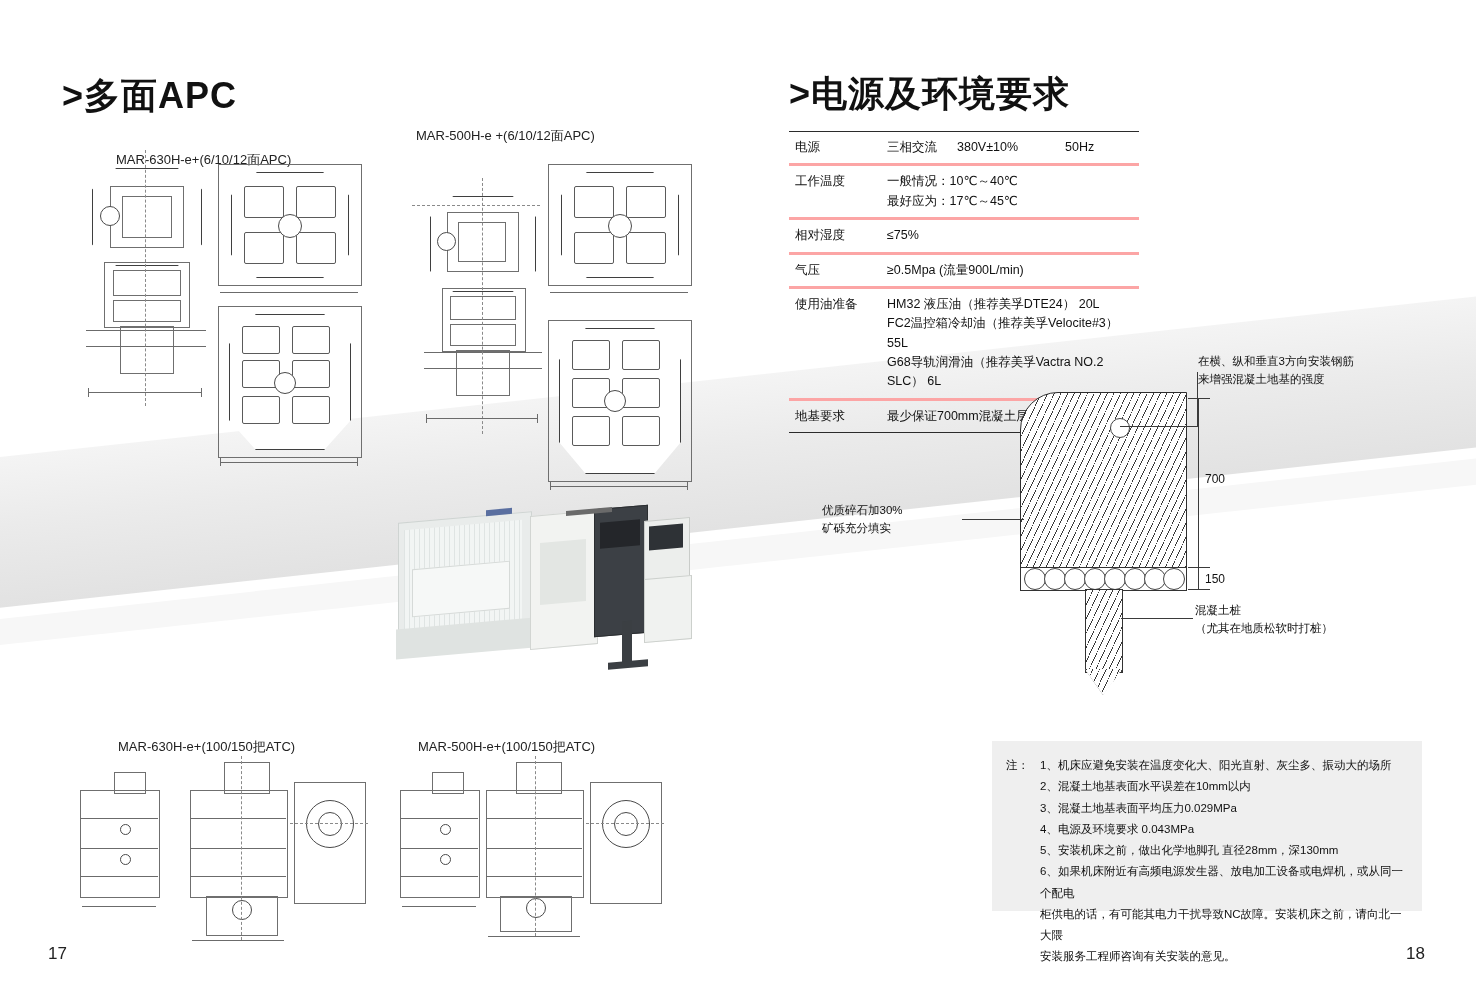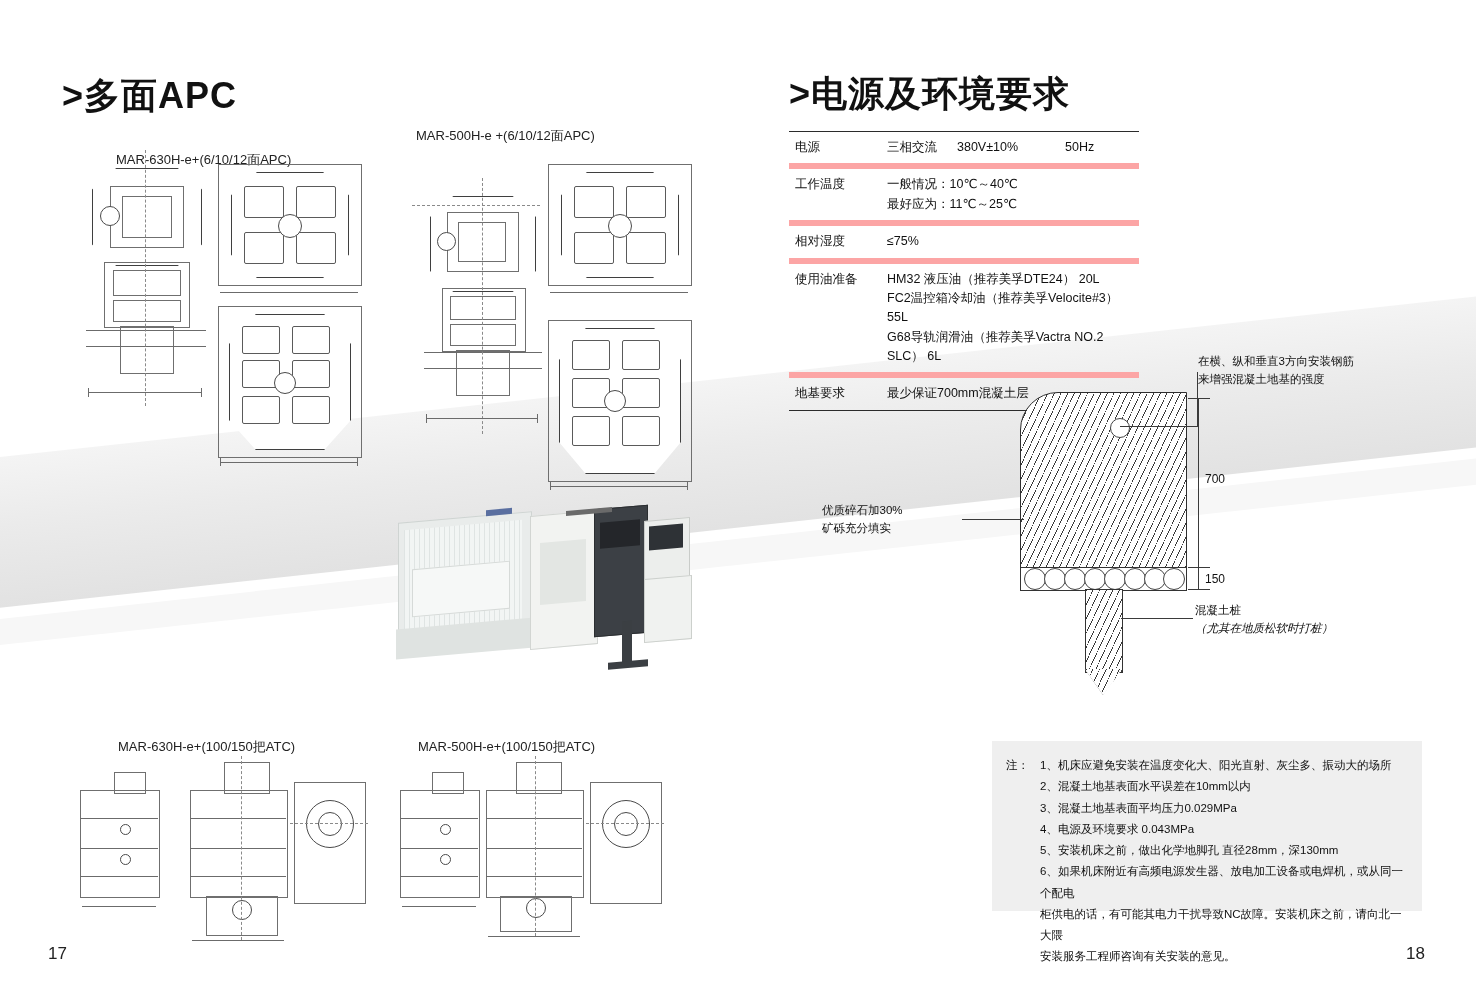--- a/index.html
+++ b/index.html
@@ -68,21 +68,21 @@
 
   
   .tbl{
     position:absolute;left:789px;top:131px;width:350px;
     border-top:1px solid #2b2b2b;
     border-bottom:1px solid #2b2b2b;
     font-size:12.5px;
   }
   .tbl .row{
     display:flex;
-    border-bottom:6px solid #fca5a5;
+    border-bottom:3px solid #fca5a5;
     padding:6px 0 6px 6px;
     line-height:1.55;
   }
   .tbl .row:last-child{border-bottom:none;}
   .tbl .k{width:92px;flex:0 0 92px;color:#111;}
   .tbl .v{flex:1;color:#111;}
   .tbl .v .l{display:block;}
   .tbl .v .sp{display:inline-block;min-width:108px;}
   .tbl .v .sp2{display:inline-block;min-width:70px;}
   .hatch{
@@ -313,26 +313,30 @@
     <div class="row">
       <div class="k">电源</div>
       <div class="v">
         <span class="sp2">三相交流</span><span class="sp">380V±10%</span><span>50Hz</span>
       </div>
     </div>
     <div class="row">
       <div class="k">工作温度</div>
       <div class="v">
         <span class="l">一般情况：10℃～40℃</span>
-        <span class="l">最好应为：11℃～25℃</span>
+        <span class="l">最好应为：17℃～45℃</span>
       </div>
     </div>
     <div class="row">
       <div class="k">相对湿度</div>
       <div class="v">≤75%</div>
+    </div>
+    <div class="row">
+      <div class="k">气压</div>
+      <div class="v">≥0.5Mpa (流量900L/min)</div>
     </div>
     <div class="row">
       <div class="k">使用油准备</div>
       <div class="v">
         <span class="l">HM32 液压油（推荐美孚DTE24） 20L</span>
         <span class="l">FC2温控箱冷却油（推荐美孚Velocite#3） 55L</span>
         <span class="l">G68导轨润滑油（推荐美孚Vactra NO.2 SLC） 6L</span>
       </div>
     </div>
     <div class="row">
@@ -379,21 +383,21 @@
 
     <div class="lead" style="left:962px;top:519px;width:62px;"></div>
     <div class="note-small" style="left:822px;top:502px;width:150px;text-align:left;">
       <span style="display:block;">优质碎石加30%</span>
       <span style="display:block;">矿砾充分填实</span>
     </div>
 
     <div class="lead" style="left:1121px;top:618px;width:72px;"></div>
     <div class="note-small" style="left:1195px;top:602px;width:190px;">
       <span style="display:block;">混凝土桩</span>
-      <span style="display:block;font-style:italic;">（尤其在地质松软时打桩）</span>
+      <span style="display:block;">（尤其在地质松软时打桩）</span>
     </div>
   </div>
 
   <div class="notes layer">
     <div class="nrow">
       <div class="nnum">注：</div>
       <div class="ntxt">
         <span>1、</span><span>机床应避免安装在温度变化大、阳光直射、灰尘多、振动大的场所</span>
       </div>
     </div>

